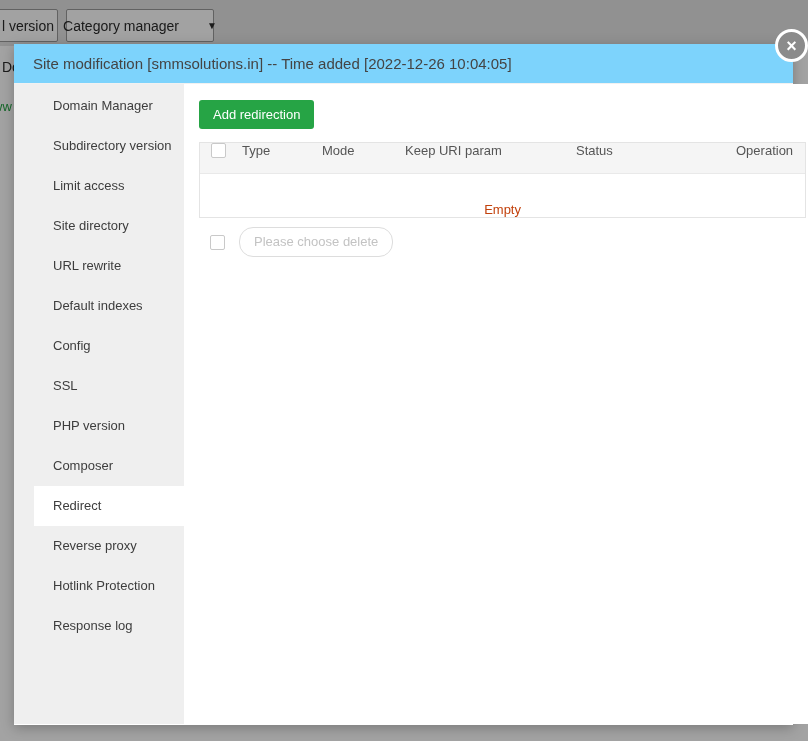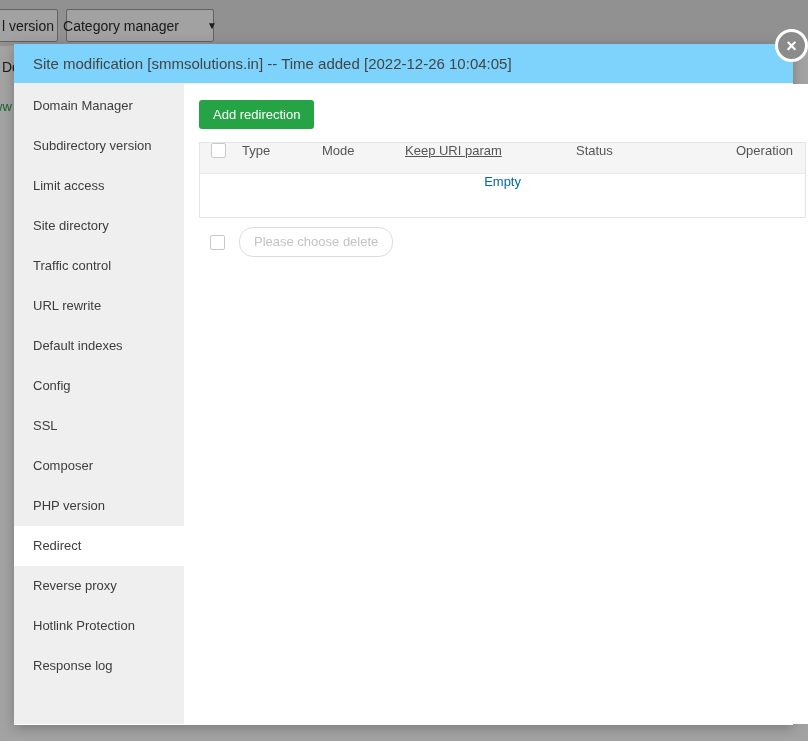--- a/index.html
+++ b/index.html
@@ -37,21 +37,21 @@
     background:#fff; z-index:10;
     box-shadow:0 3px 12px rgba(0,0,0,0.25);
   }
   .modal-header {
     height:40px; background:#7dd3fc; border-bottom:1px solid #f1f1f1;
     padding-left:19px; display:flex; align-items:center;
     font-size:15px; color:#444;
   }
   .modal-body { display:flex; height:640px; }
 
-  .sidebar { width:170px; background:#efefef; padding-top:2px; flex-shrink:0; }
+  .sidebar { width:170px; background:#efefef; padding-top:2px; flex-shrink:0;padding-left:20px; }
   .sidebar-item {
     height:40px; line-height:40px; padding-left:19px;
     font-size:13px; color:#3d3d3d; cursor:pointer; white-space:nowrap;
   }
   .sidebar-item.active { background:#ffffff; }
 
   .content { flex:1; padding:16px 15px 0 15px; background:#fff; }
 
   .btn-add {
     display:inline-block; background:#26a445; color:#fff;
@@ -63,26 +63,26 @@
   .table-box { margin-top:13px; border:1px solid #e4e4e4; }
   .thead {
     display:flex; align-items:flex-start; height:31px;
     background:#f5f5f5; border-bottom:1px solid #e9e9e9;
     color:#555; font-size:13px;
   }
   .hcell { white-space:nowrap; }
   .c0 { width:42px; padding-left:11px; display:flex; align-items:center; }
   .c1 { width:80px; }
   .c2 { width:83px; }
-  .c3 { width:171px;text-decoration:underline; }
+  .c3 { width:171px; }
   .c4 { width:160px; }
   .c5 { flex:1; text-align:right; padding-right:12px; }
   .tbody-empty {
-    height:43px; display:flex; align-items:flex-start; justify-content:center;
-    color:#0369a1; font-size:13px; background:#fff;
+    height:43px; display:flex; align-items:flex-end; justify-content:center;
+    color:#c2410c; font-size:13px; background:#fff;
   }
 
   .checkbox {
     width:15px; height:15px; background:#fff;
     border:1px solid #c9c9c9; border-radius:2px; cursor:pointer; flex-shrink:0;
   }
 
   .delete-row { margin-top:9px; display:flex; align-items:center; }
   .delete-row .checkbox { margin-left:11px; }
   .btn-delete-disabled {
@@ -122,27 +122,26 @@
 <div class="modal">
   <div class="modal-header">
     <span>Site modification [smmsolutions.in] -- Time added [2022-12-26 10:04:05]</span>
   </div>
   <div class="modal-body">
     <div class="sidebar" id="sidebar">
         <div class="sidebar-item">Domain Manager</div>
         <div class="sidebar-item">Subdirectory version</div>
         <div class="sidebar-item">Limit access</div>
         <div class="sidebar-item">Site directory</div>
-        <div class="sidebar-item">Traffic control</div>
         <div class="sidebar-item">URL rewrite</div>
         <div class="sidebar-item">Default indexes</div>
         <div class="sidebar-item">Config</div>
         <div class="sidebar-item">SSL</div>
+        <div class="sidebar-item">PHP version</div>
         <div class="sidebar-item">Composer</div>
-        <div class="sidebar-item">PHP version</div>
         <div class="sidebar-item active">Redirect</div>
         <div class="sidebar-item">Reverse proxy</div>
         <div class="sidebar-item">Hotlink Protection</div>
         <div class="sidebar-item">Response log</div>
       </div>
     <div class="content">
       <button class="btn-add">Add redirection</button>
       <div class="table-box">
         <div class="thead" id="thead">
           <div class="hcell c0">

